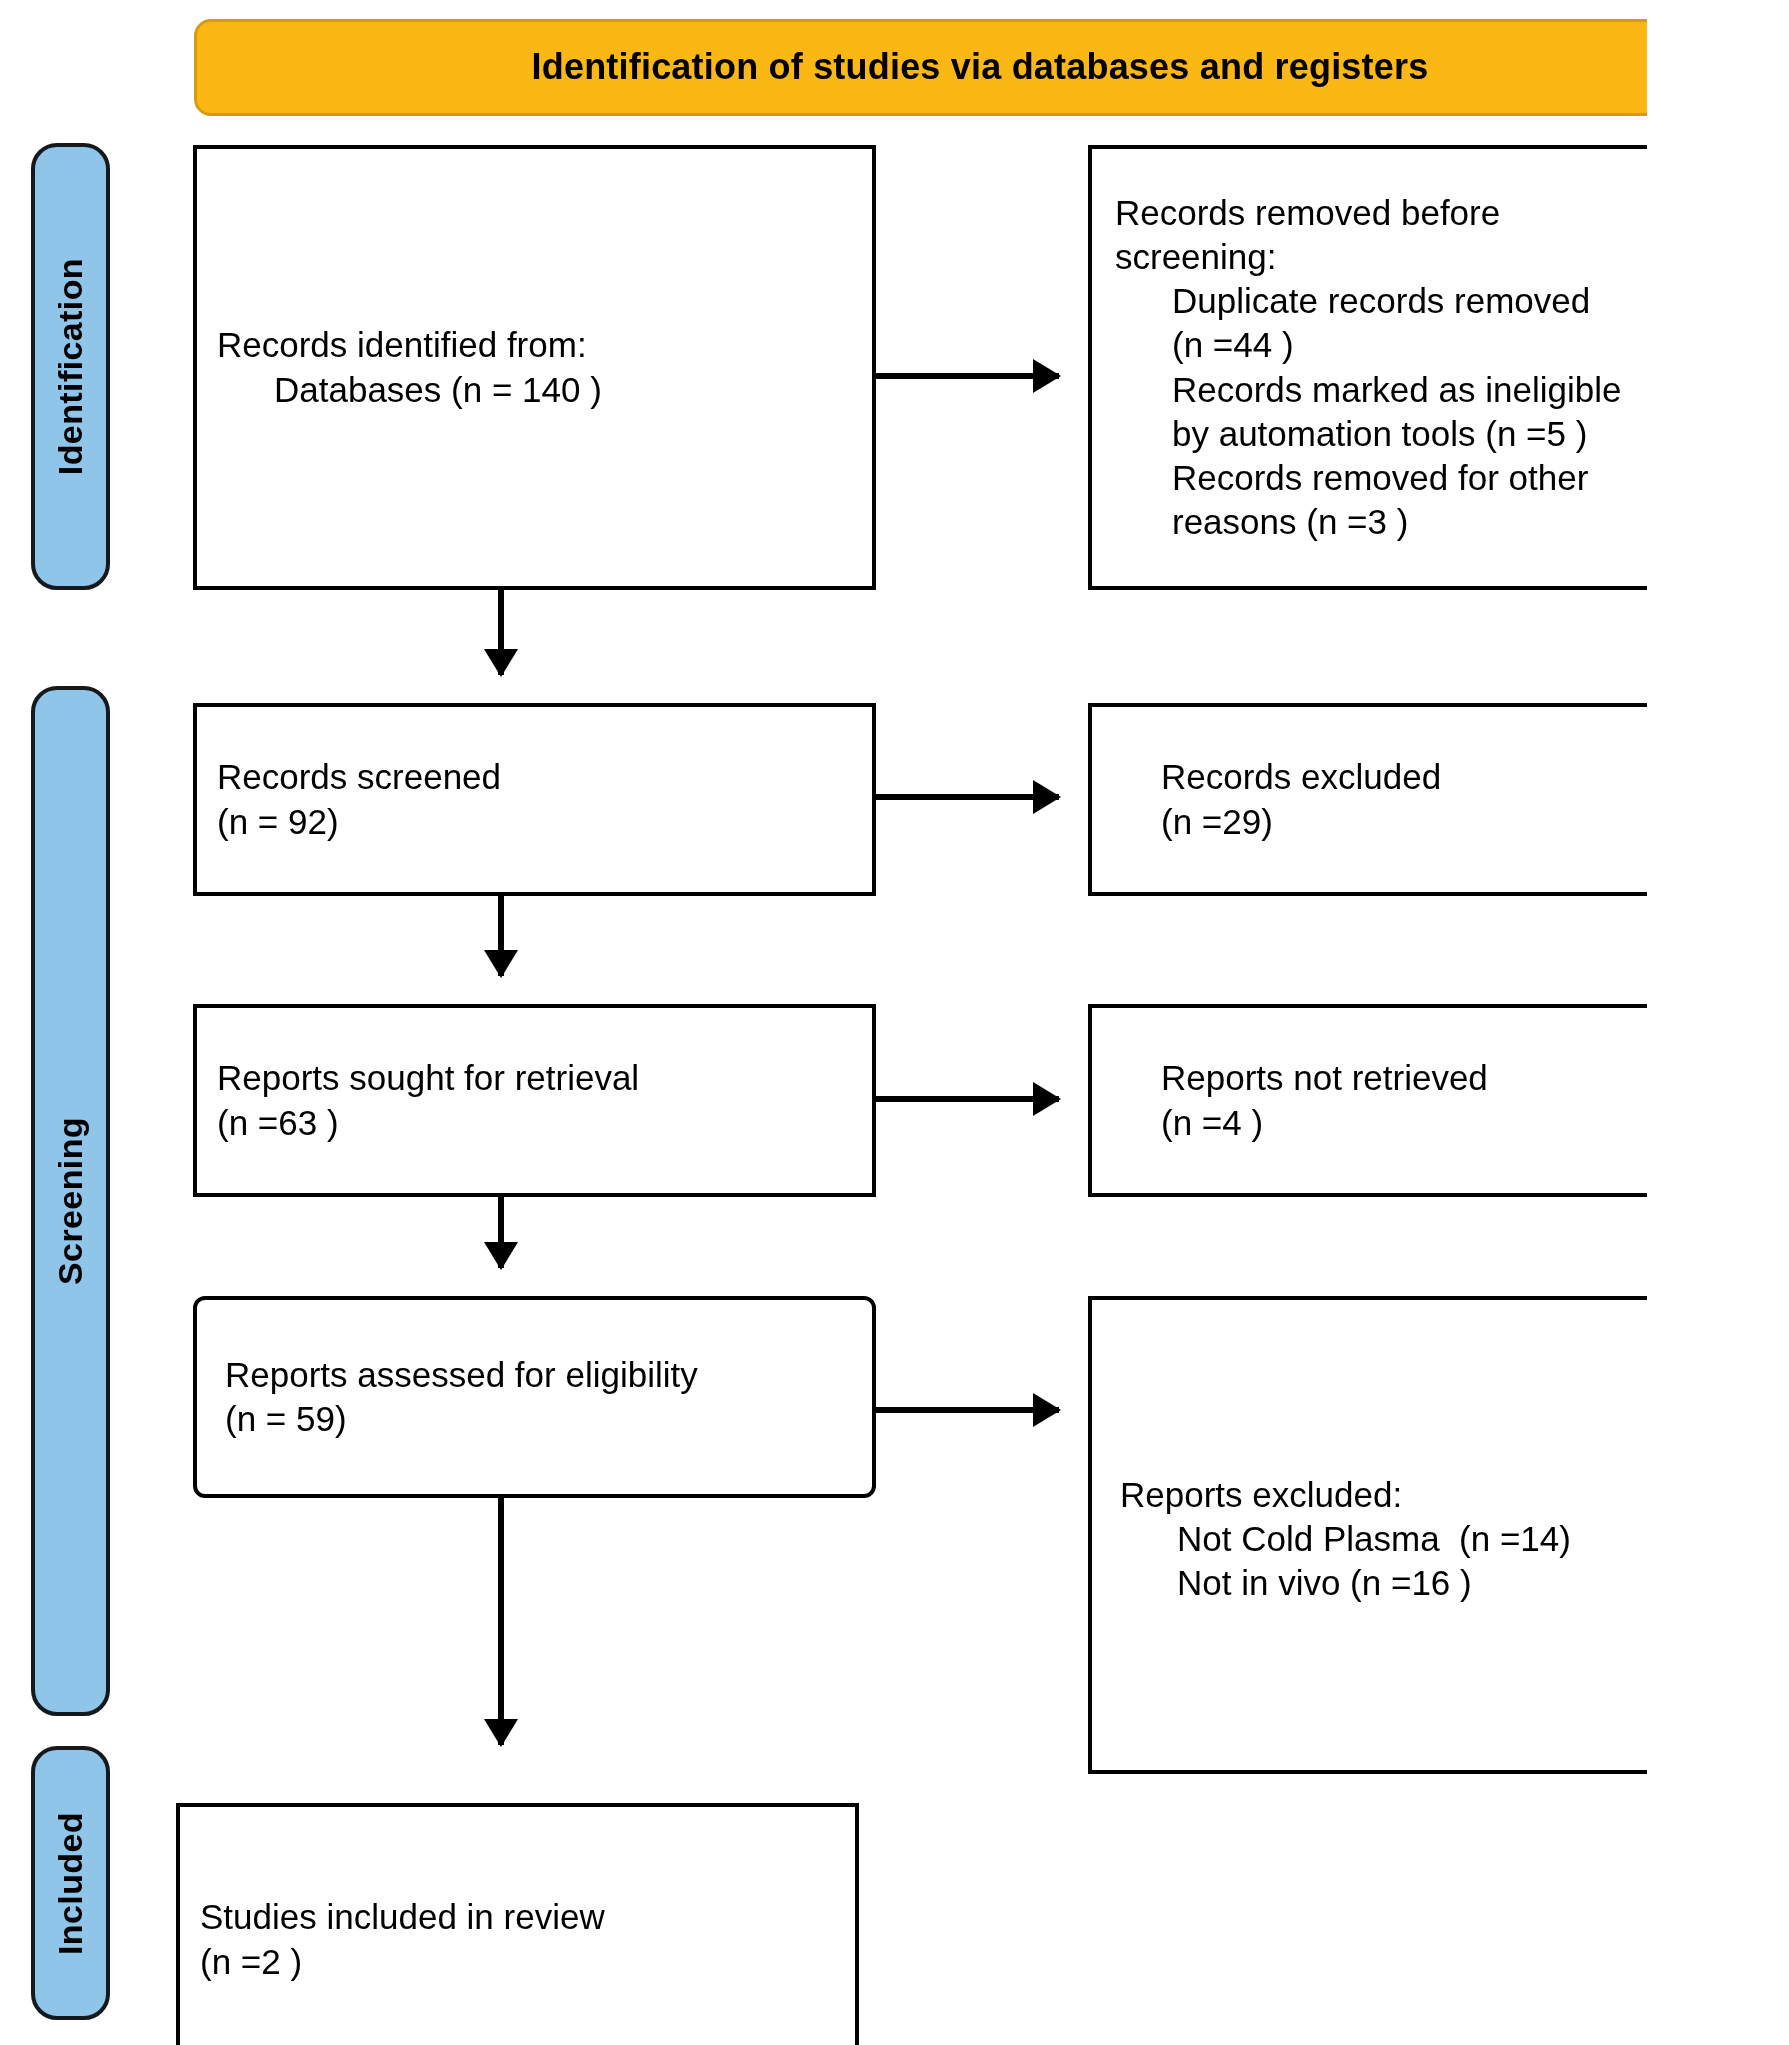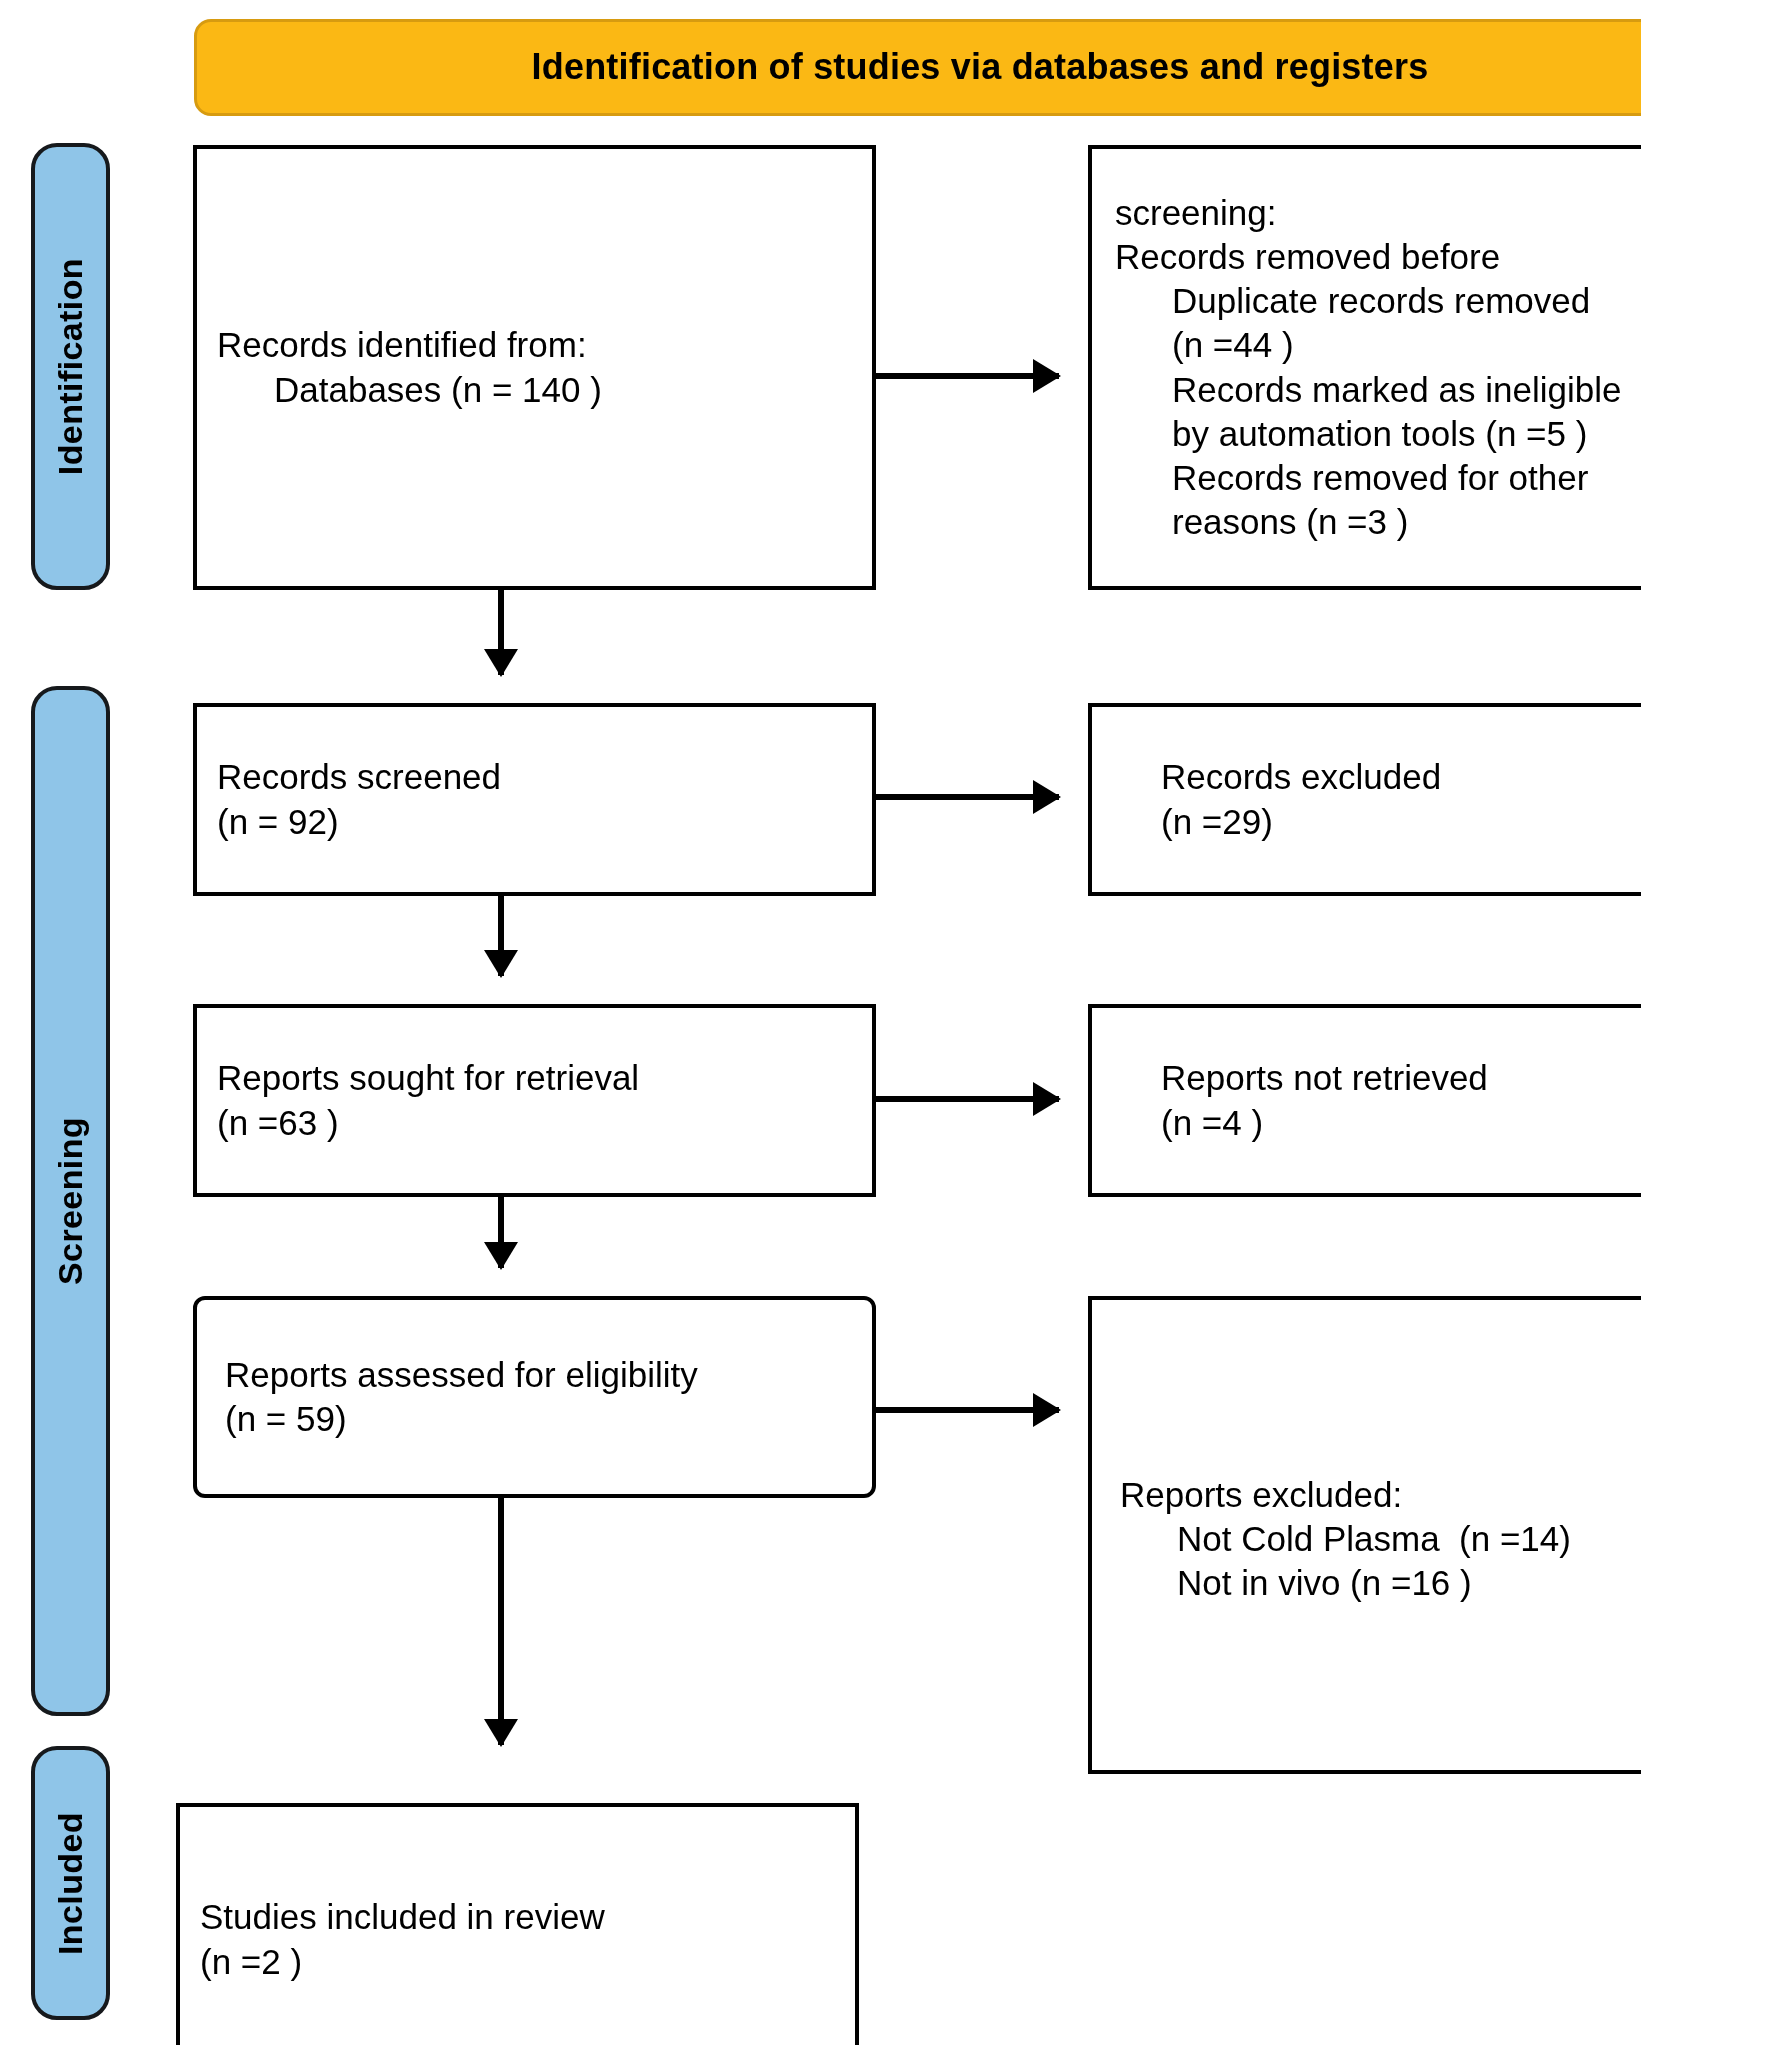--- a/index.html
+++ b/index.html
@@ -10,20 +10,21 @@
   body {
     font-family: "Liberation Sans", sans-serif;
   }
 
   #canvas {
     position: relative;
     width: 1641px;
     height: 2046px;
     background: #ffffff;
     overflow: hidden;
+    padding-left: 6px;
   }
 
   
   .banner {
     position: absolute;
     left: 194px;
     top: 18.5px;
     width: 1572px;
     height: 97px;
     background: #FBB814;
@@ -181,22 +182,22 @@
 
   <div class="box" id="box-identified">
     <div class="box-inner">
       <div class="line">Records identified from:</div>
       <div class="line indent">Databases (n = 140 )</div>
     </div>
   </div>
 
   <div class="box" id="box-removed">
     <div class="box-inner">
+      <div class="line"><span>Records removed </span><span class="italic">before</span></div>
       <div class="line"><span class="italic">screening</span><span>:</span></div>
-      <div class="line"><span>Records removed </span><span class="italic">before</span></div>
       <div class="line indent">Duplicate records removed</div>
       <div class="line indent">(n =44 )</div>
       <div class="line indent">Records marked as ineligible</div>
       <div class="line indent">by automation tools (n =5 )</div>
       <div class="line indent">Records removed for other</div>
       <div class="line indent">reasons (n =3 )</div>
     </div>
   </div>
 
   <div class="box" id="box-screened">

